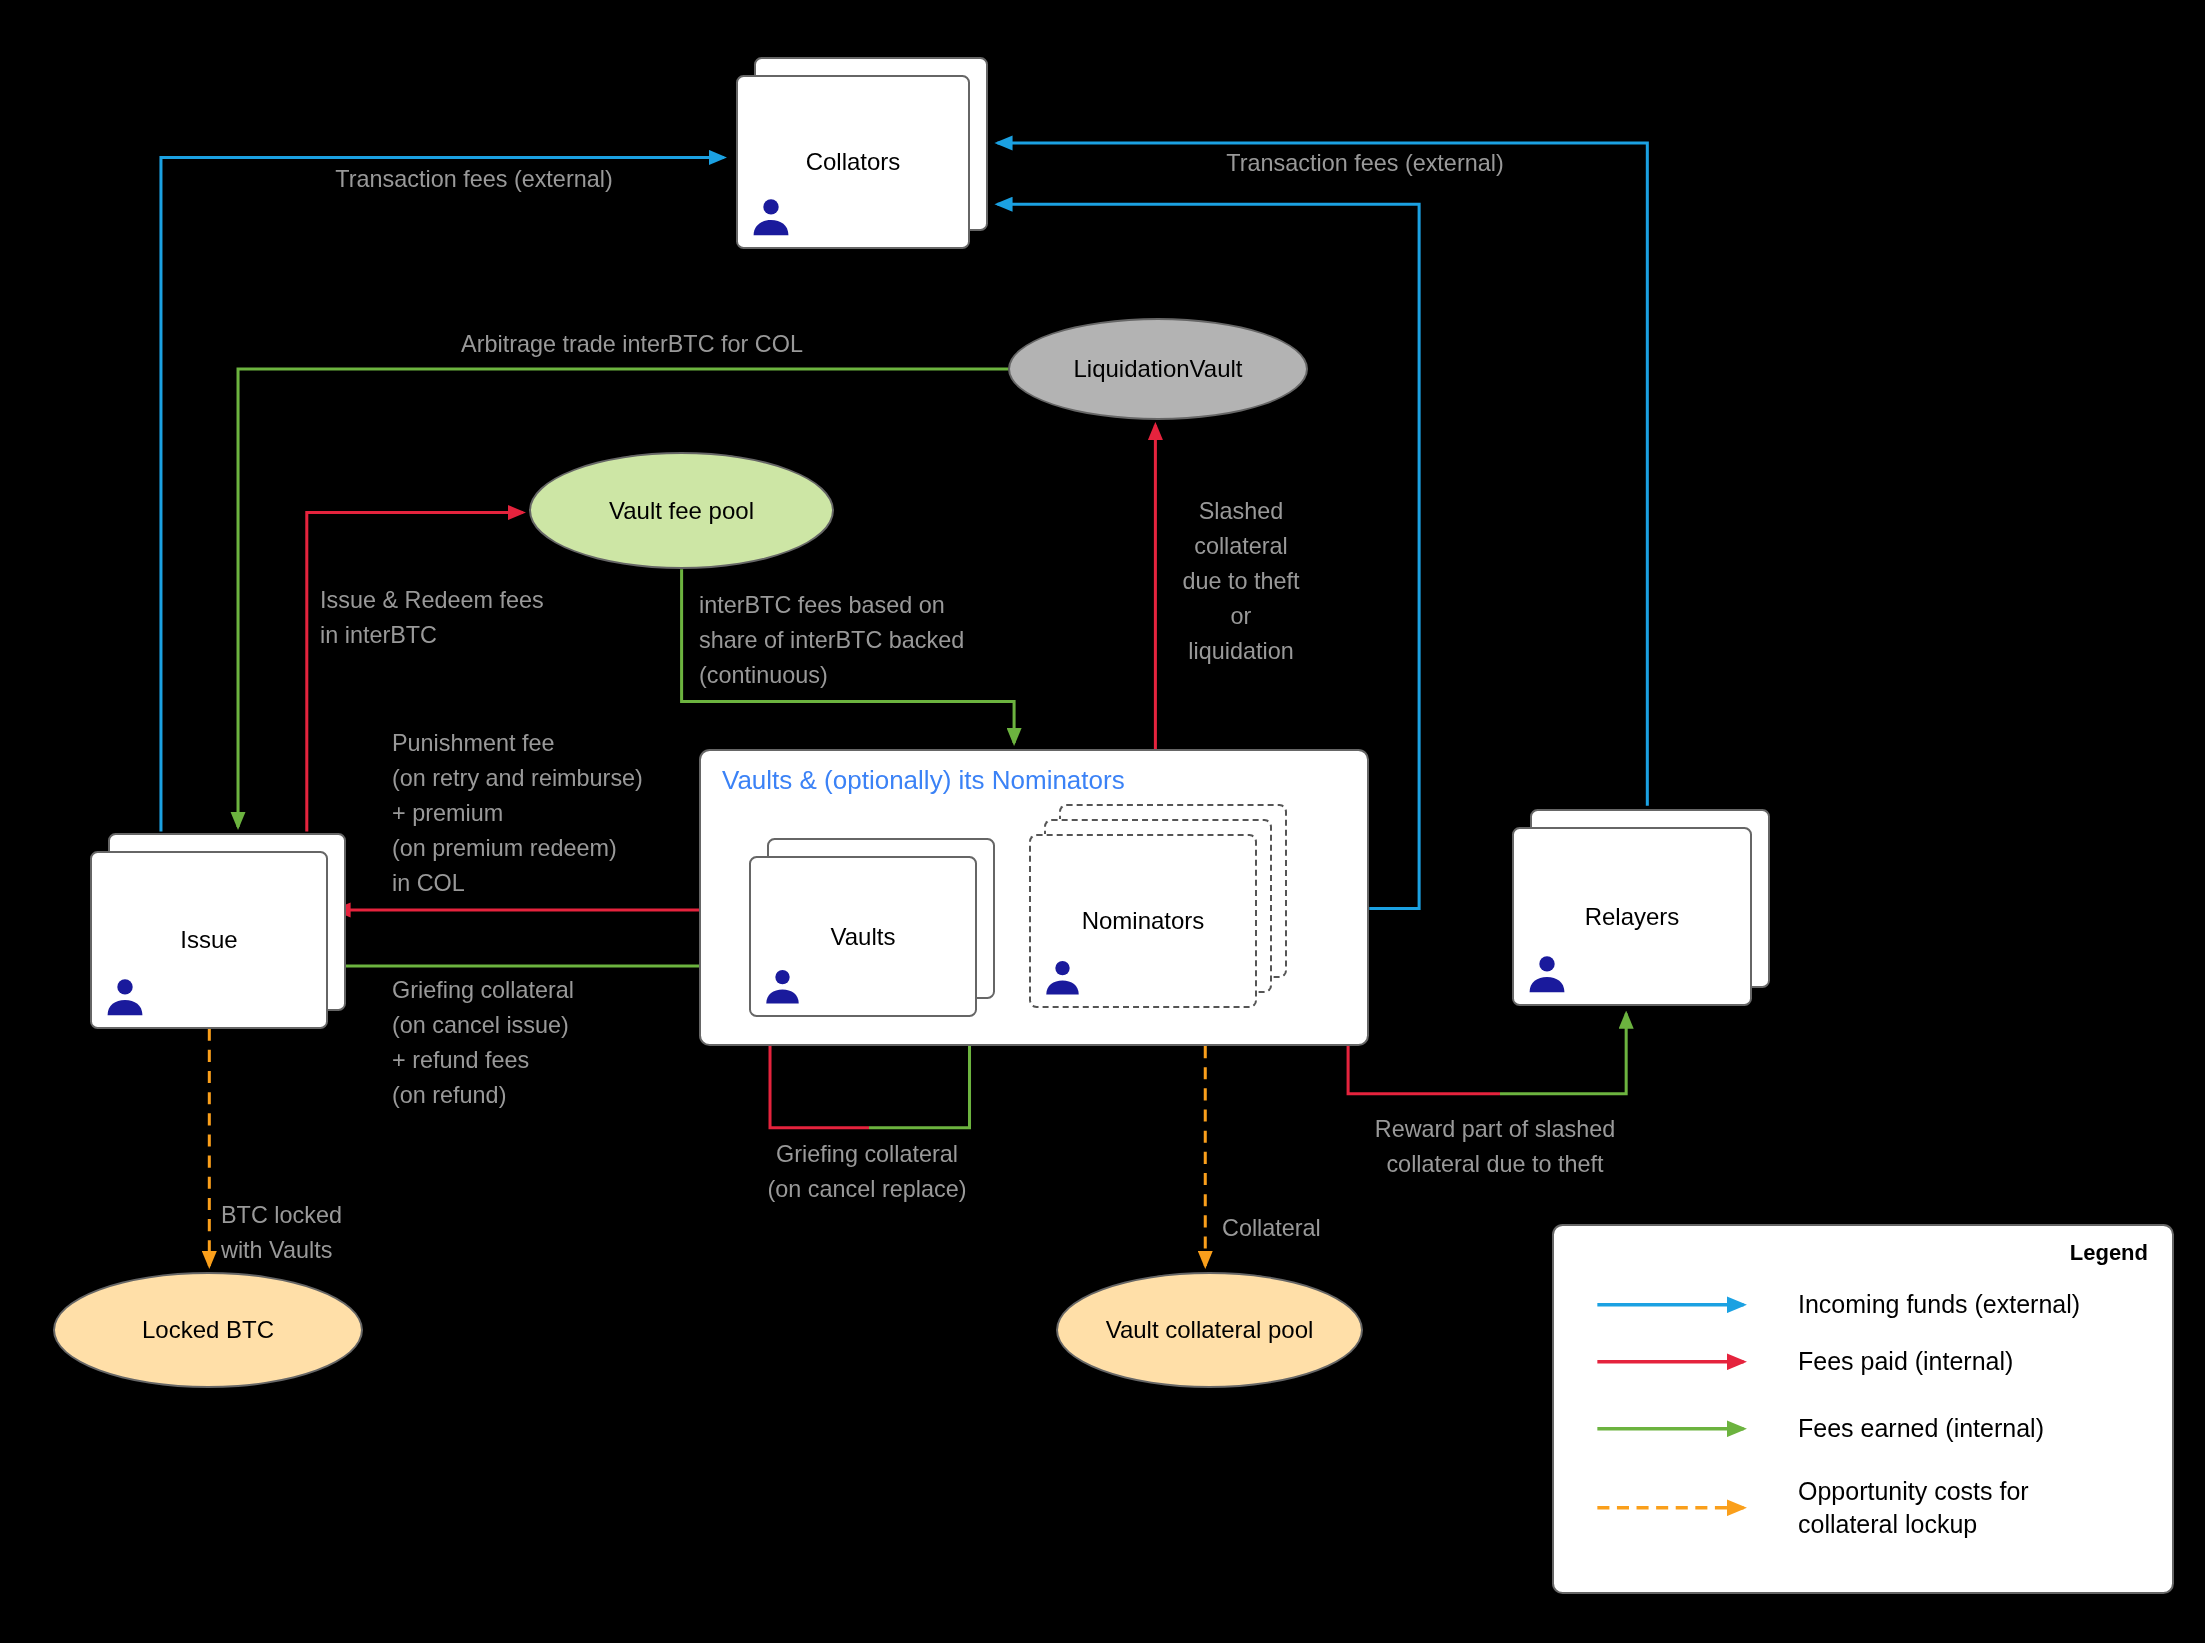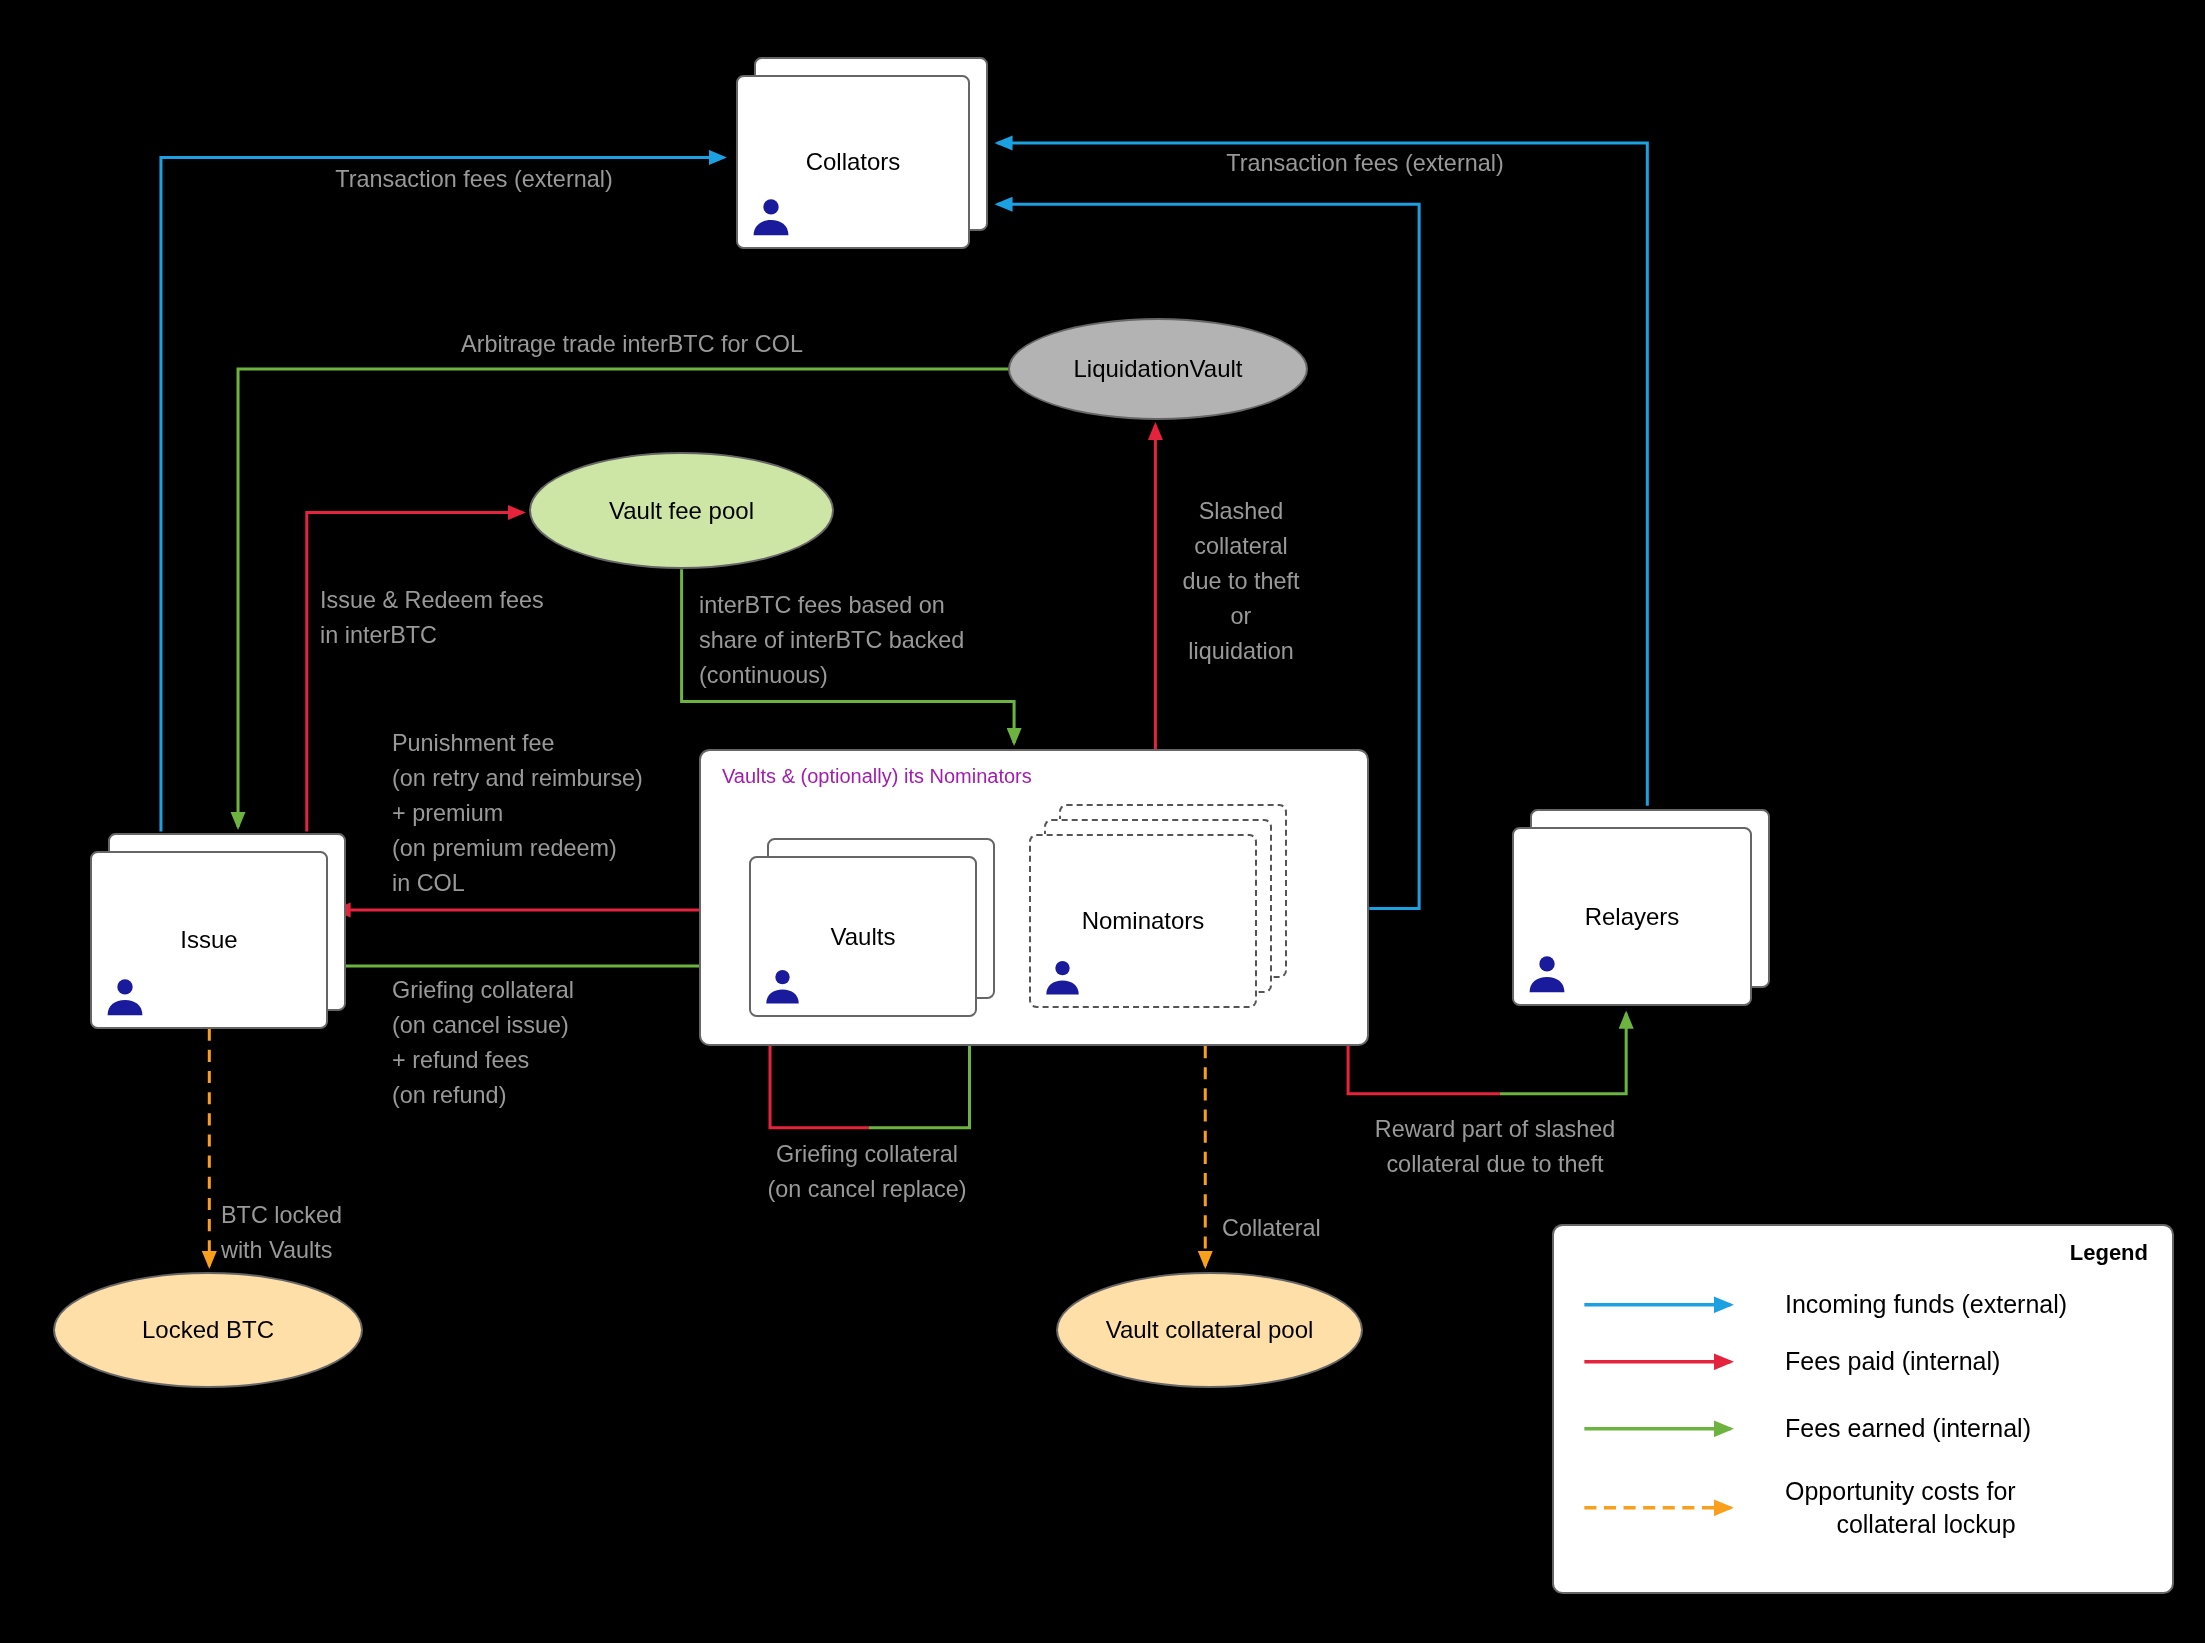--- a/index.html
+++ b/index.html
@@ -24,21 +24,21 @@
     position:absolute; width:calc(100% - 18px); height:calc(100% - 18px);
     background:#fff; border:2.3px solid #666; border-radius:7.6px;
   }
   .stack-node .back  { right:0; top:0; }
   .stack-node .front { left:0; bottom:0; display:flex; align-items:center; justify-content:center; }
   .node-title { font-size:24px; color:#000; }
   .person { position:absolute; left:10.6px; bottom:7.6px; }
 
   
   .big-container { position:absolute; background:#fff; border:2.3px solid #666; border-radius:10.6px; }
-  .container-title { position:absolute; left:21px; top:13.6px; font-size:20px; color:#a21caf; }
+  .container-title { position:absolute; left:21px; top:13.6px; font-size:26px; color:#3b82f6; }
 
   
   .dashed-node { position:absolute; }
   .dashed-node .b2, .dashed-node .b1, .dashed-node .front {
     position:absolute; width:calc(100% - 30px); height:calc(100% - 30px);
     background:#fff; border:2.3px dashed #555; border-radius:7.6px;
   }
   .dashed-node .b2 { left:30px; bottom:30px; }
   .dashed-node .b1 { left:15px; bottom:15px; }
   .dashed-node .front { left:0; bottom:0; display:flex; align-items:center; justify-content:center; }
@@ -48,21 +48,21 @@
              display:flex; align-items:center; justify-content:center;
              font-size:24px; color:#000; text-align:center; }
   .ellipse.green  { background:#cde6a5; }
   .ellipse.gray   { background:#b3b3b3; }
   .ellipse.orange { background:#ffdfa8; }
 
   
   .legend { position:absolute; left:1552px; top:1224px; width:622px; height:370px;
             background:#fff; border:2.3px solid #666; border-radius:10.6px; }
   .legend-title { position:absolute; right:24px; top:13.6px; font-size:22px; font-weight:bold; color:#000; }
-  .legend-row { position:absolute; left:27px; display:flex; align-items:center; gap:30px;text-align:right; }
+  .legend-row { position:absolute; left:40px; display:flex; align-items:center; gap:30px; }
   .legend-label { font-size:25px; color:#000; line-height:33px; white-space:pre-line; }
 </style>
 </head>
 <body>
 
 <div class="canvas">
 
   <svg class="edges" width="2205" height="1644" viewBox="0 0 2918 2175">
     <defs>
       <marker id="ah-blue" markerWidth="6" markerHeight="5" refX="5" refY="2.5" orient="auto">

